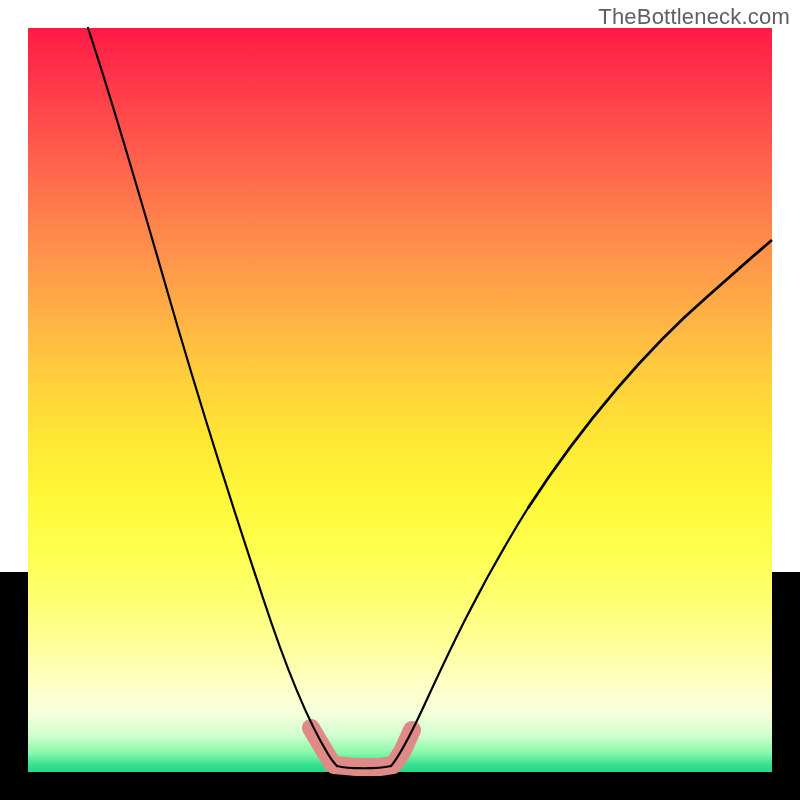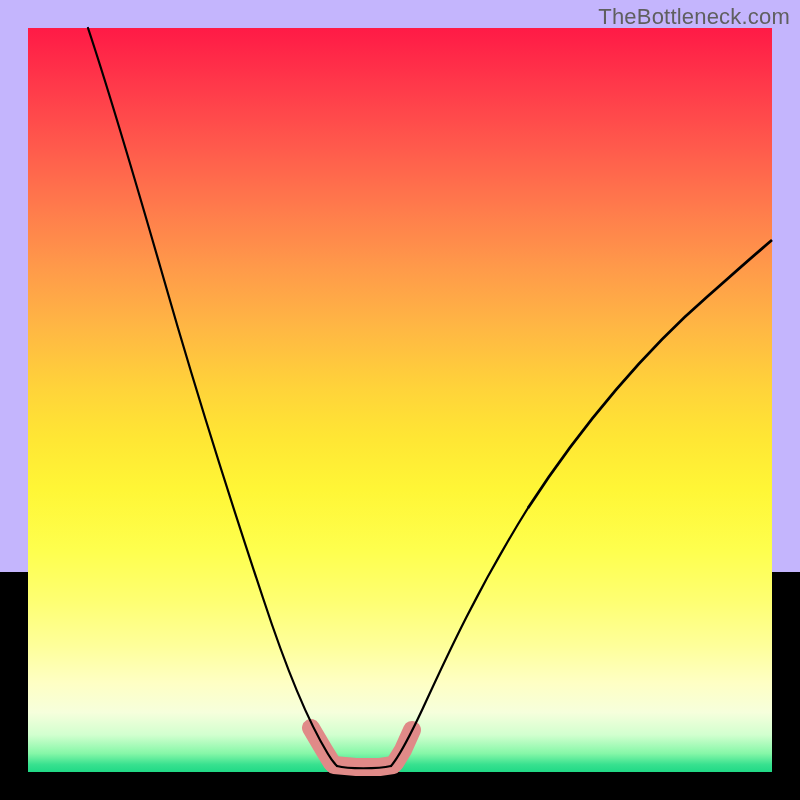--- a/index.html
+++ b/index.html
@@ -10,21 +10,21 @@
     background: #000;
     overflow: hidden;
     font-family: Arial, Helvetica, sans-serif;
   }
   .frame {
     position: absolute;
     top: 0;
     left: 0;
     width: 800px;
     height: 572px;
-    background: #c4b5fd;
+    background: #ffffff;
   }
   .plot {
     position: absolute;
     top: 28px;
     left: 28px;
     width: 744px;
     height: 744px;
     background: linear-gradient(to bottom,
       #ff1a46 0%,
       #ff3a4a 8%,

